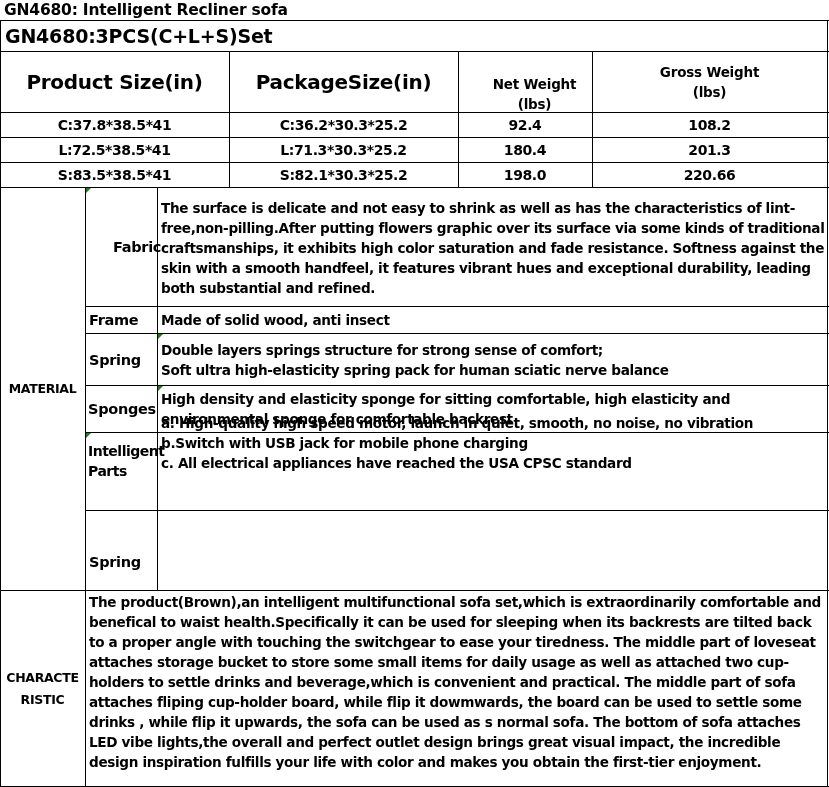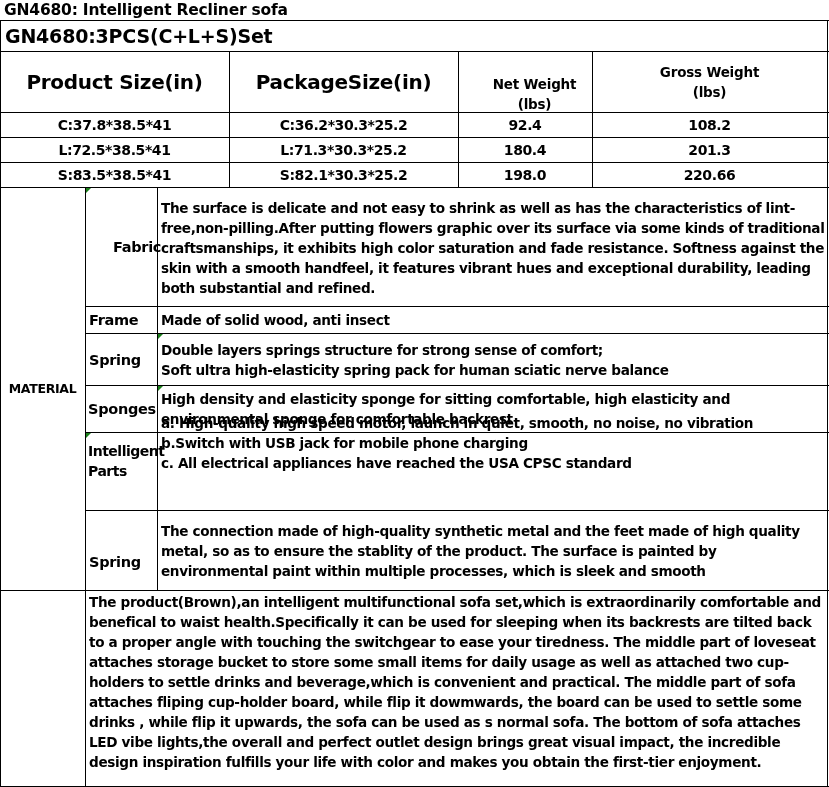--- a/index.html
+++ b/index.html
@@ -98,17 +98,18 @@
 
   <div class="mark" style="left:86px;top:413px;"></div>
   <div class="cell label top" style="left:86px;top:413px;width:71px;height:77px;padding-top:8px;white-space:pre-line;font-size:14px;padding-left:2px;letter-spacing:-0.5px;">Intelligent
 Parts</div>
   <div class="cell text top" style="left:158px;top:393px;width:669px;height:77px;padding-top:0px;">a. High-quality high speed motor, launch in quiet, smooth, no noise, no vibration
 b.Switch with USB jack for mobile phone charging
 c. All electrical appliances have reached the USA CPSC standard</div>
   <div class="line-h" style="left:85px;top:490px;width:744px;"></div>
 
   <div class="cell label" style="left:86px;top:491px;width:71px;height:79px;padding-top:22px;">Spring</div>
-  <div class="cell text top" style="left:158px;top:491px;width:669px;height:79px;padding-top:10px;">The connection made of  high-quality synthetic metal and the feet made of high quality metal, so as to ensure the stablity of  the product. The surface is painted by environmental paint within multiple processes, which is sleek and smooth</div>
   <div class="line-h" style="left:0;top:570px;width:829px;"></div>
 
+  <div class="cell center side" style="left:0;top:571px;width:85px;height:195px;white-space:pre-line;">CHARACTE
+RISTIC</div>
   <div class="cell text top" style="left:86px;top:571px;width:741px;height:195px;overflow:hidden;padding-top:1px;">The product(Brown),an intelligent multifunctional sofa set,which is extraordinarily comfortable and benefical to waist health.Specifically it can be used for sleeping when its backrests are tilted back to a proper angle with touching the switchgear to ease your tiredness. The middle part of loveseat attaches storage bucket to store some small items for daily usage as well as attached two cup-holders to settle drinks and beverage,which is convenient and practical. The middle part of sofa attaches fliping cup-holder board, while flip it dowmwards, the board can be used to settle some drinks , while flip it upwards, the sofa can be used as s normal sofa. The bottom of sofa attaches LED vibe lights,the overall and perfect outlet design brings great visual impact, the incredible design inspiration fulfills your life with color and makes you obtain the first-tier enjoyment.</div>
 </div>
 
 </body></html>

